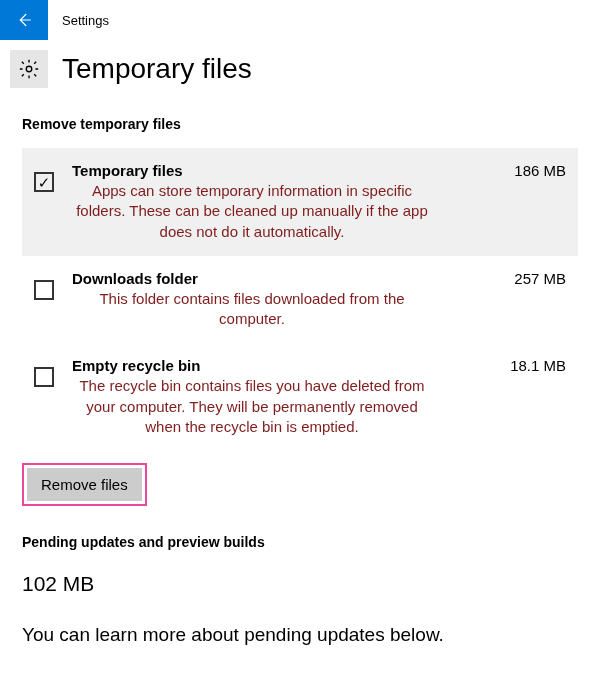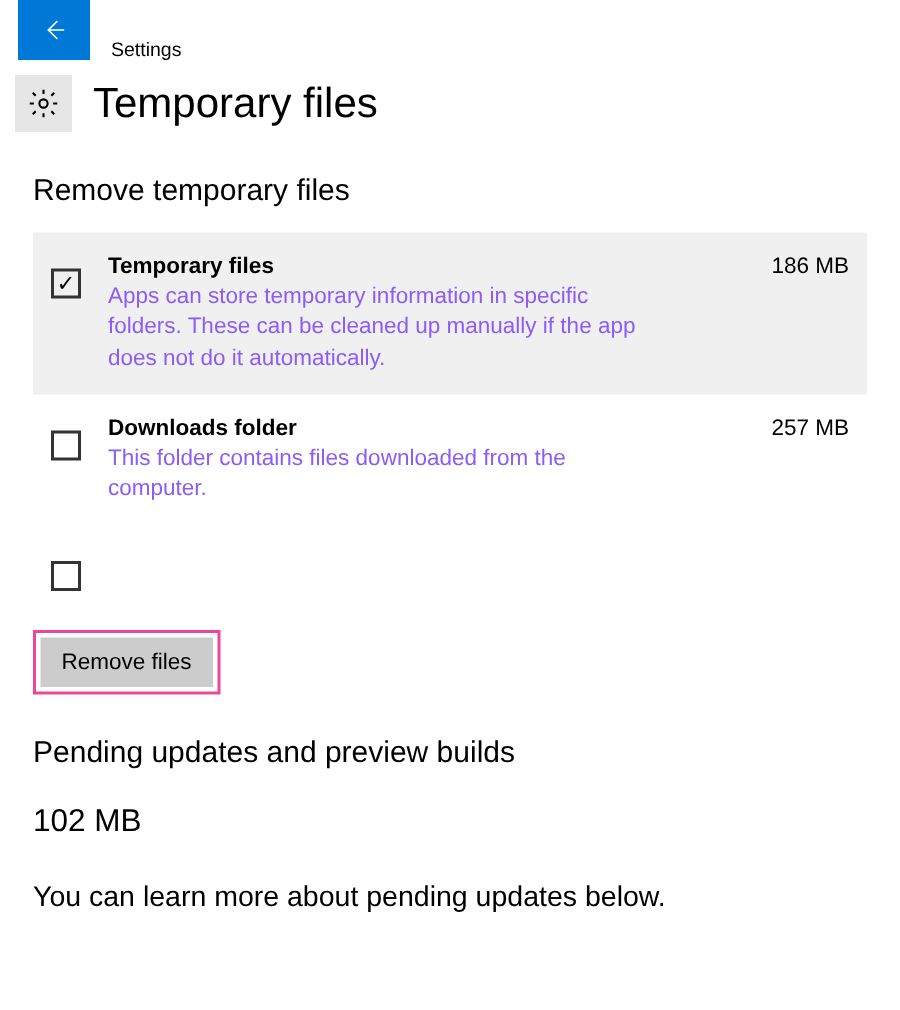--- a/index.html
+++ b/index.html
@@ -8,22 +8,21 @@
     width: 600px;
     height: 673px;
     font-family: "Segoe UI", -apple-system, sans-serif;
     background: #ffffff;
     color: #000000;
     font-size: 15px;
   }
   .titlebar {
     height: 40px;
     display: flex;
-    align-items: flex-end;
-    padding-left: 12px;
+    align-items: center;
   }
   .back-btn {
     width: 48px;
     height: 40px;
     background: #0078d7;
     display: flex;
     align-items: center;
     justify-content: center;
     color: #fff;
   }
@@ -47,22 +46,22 @@
     margin-right: 14px;
   }
   .page-title {
     font-size: 28px;
     font-weight: 400;
   }
   .content {
     padding: 0 22px 0 22px;
   }
   .section-title {
-    font-size: 20px;
-    font-weight: 400;
+    font-size: 14px;
+    font-weight: 700;
     margin-top: 28px;
     margin-bottom: 16px;
   }
   .description {
     font-size: 15px;
     line-height: 1.35;
     margin-bottom: 14px;
   }
   .opt {
     display: flex;
@@ -99,25 +98,26 @@
   }
   .opt-title {
     font-weight: 600;
     font-size: 15px;
   }
   .opt-size {
     font-size: 15px;
     white-space: nowrap;
   }
   .opt-desc {
-    color: #8b5cf6;
+    color: #7f1d1d;
     font-size: 15px;
     line-height: 1.35;
     margin-top: 2px;
     max-width: 360px;
+    text-align: center;
   }
   .remove-wrap {
     margin-top: 12px;
     padding: 3px;
     border: 2px solid #ec4899;
     display: inline-block;
   }
   .remove-btn {
     background: #cccccc;
     border: none;
@@ -177,20 +177,27 @@
       <div class="opt-head">
         <span class="opt-title">Downloads folder</span>
         <span class="opt-size">257 MB</span>
       </div>
       <div class="opt-desc">This folder contains files downloaded from the computer.</div>
     </div>
   </div>
 
   <div class="opt">
     <div class="checkbox"></div>
+    <div class="opt-body">
+      <div class="opt-head">
+        <span class="opt-title">Empty recycle bin</span>
+        <span class="opt-size">18.1 MB</span>
+      </div>
+      <div class="opt-desc">The recycle bin contains files you have deleted from your computer. They will be permanently removed when the recycle bin is emptied.</div>
+    </div>
   </div>
 
   <div class="remove-wrap">
     <button class="remove-btn">Remove files</button>
   </div>
 
   <div class="section-title">Pending updates and preview builds</div>
   <div class="pending-size">102 MB</div>
   <div class="pending-desc">You can learn more about pending updates below.</div>
   

